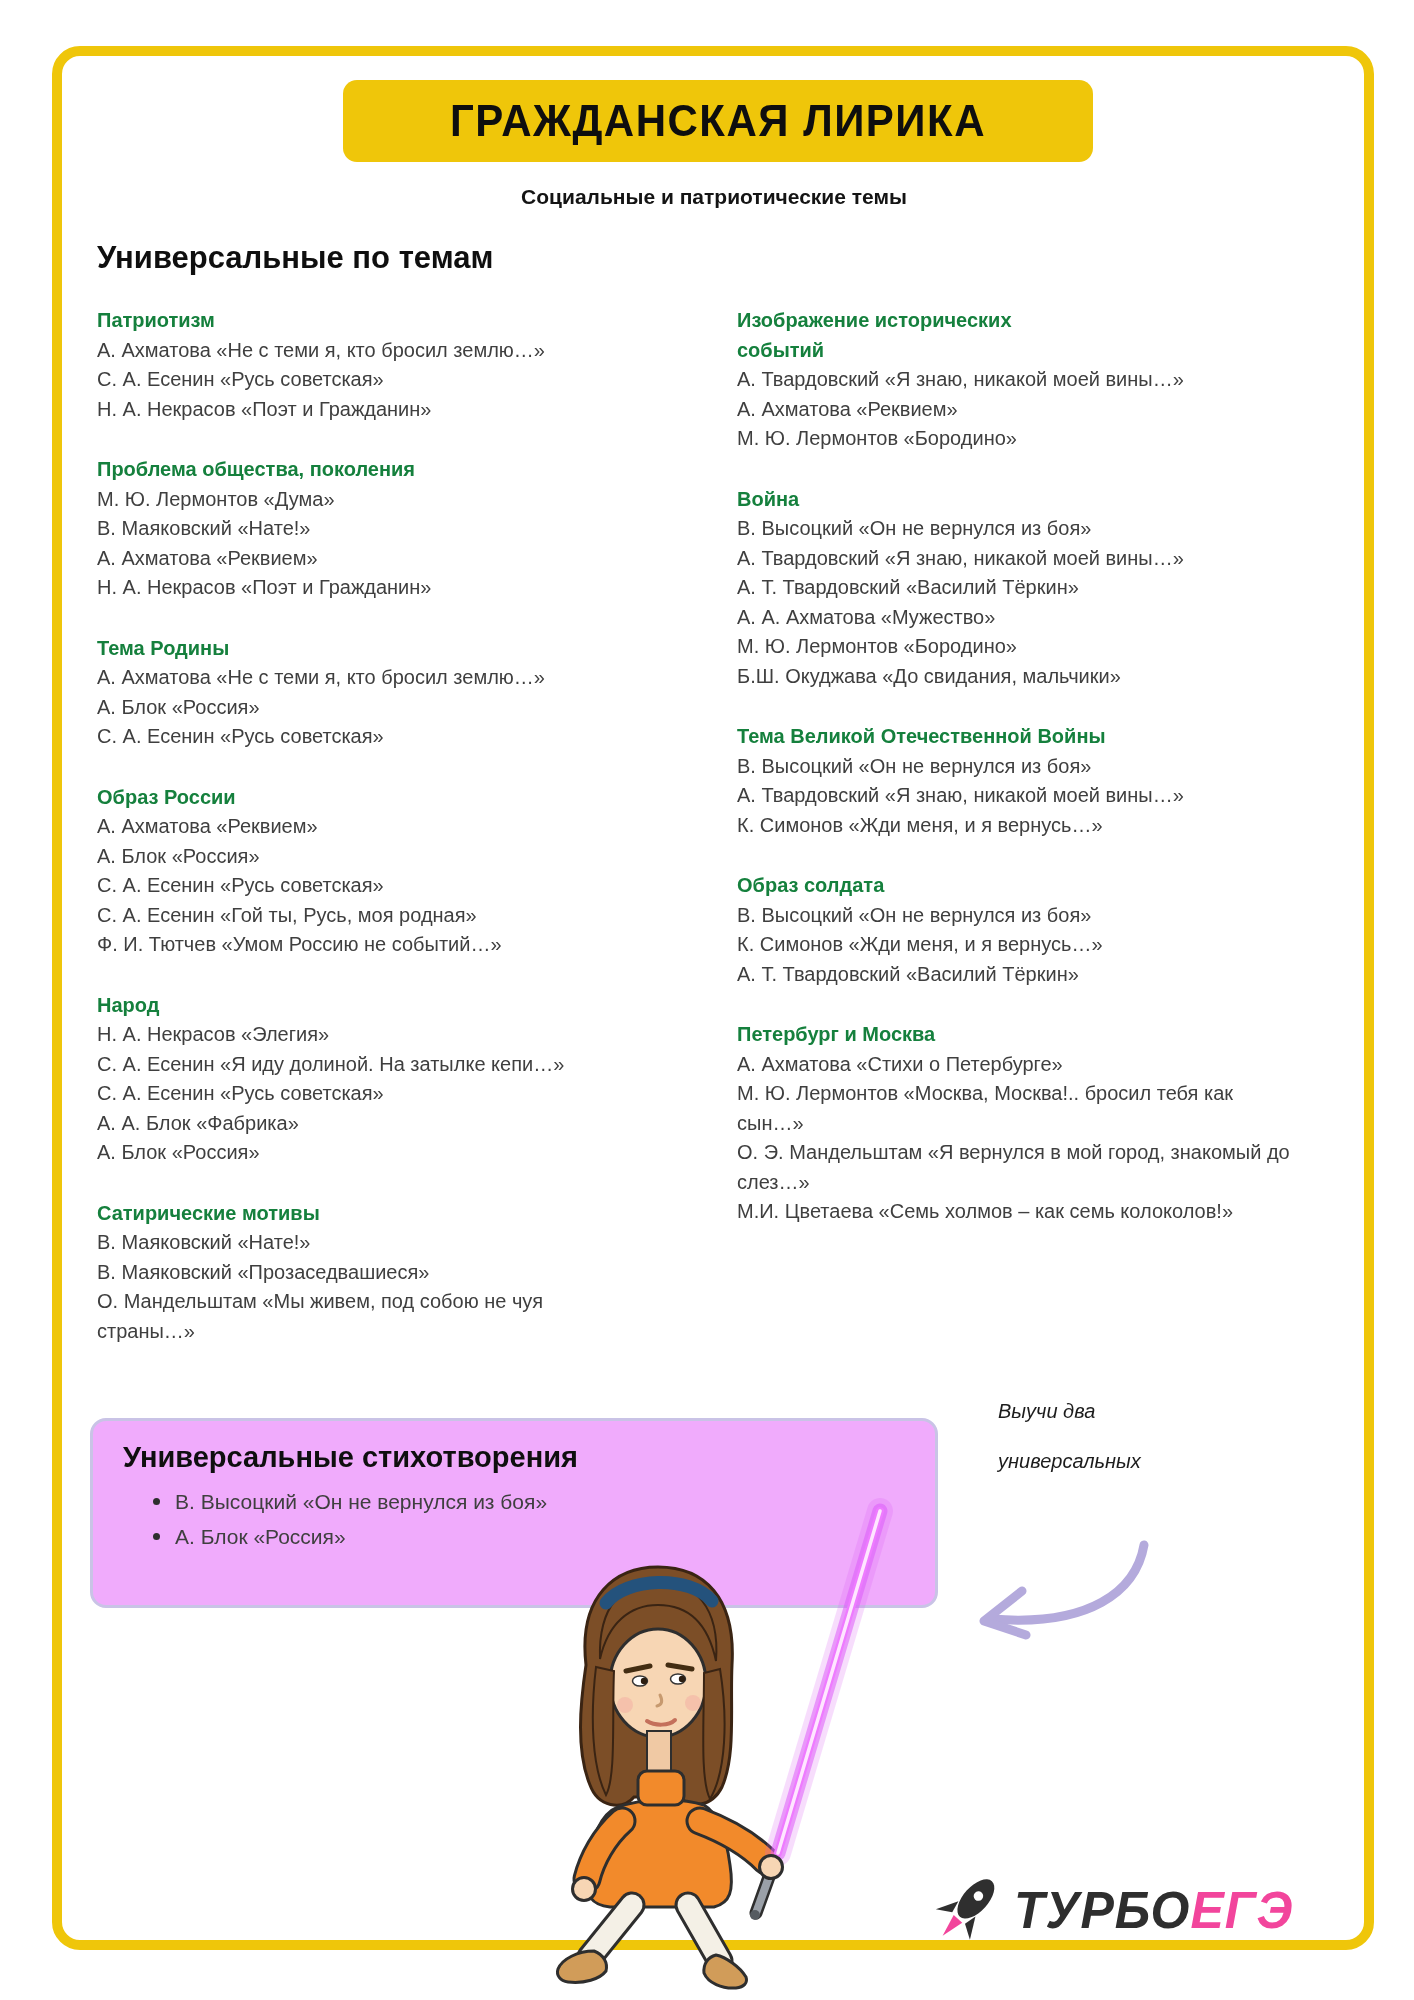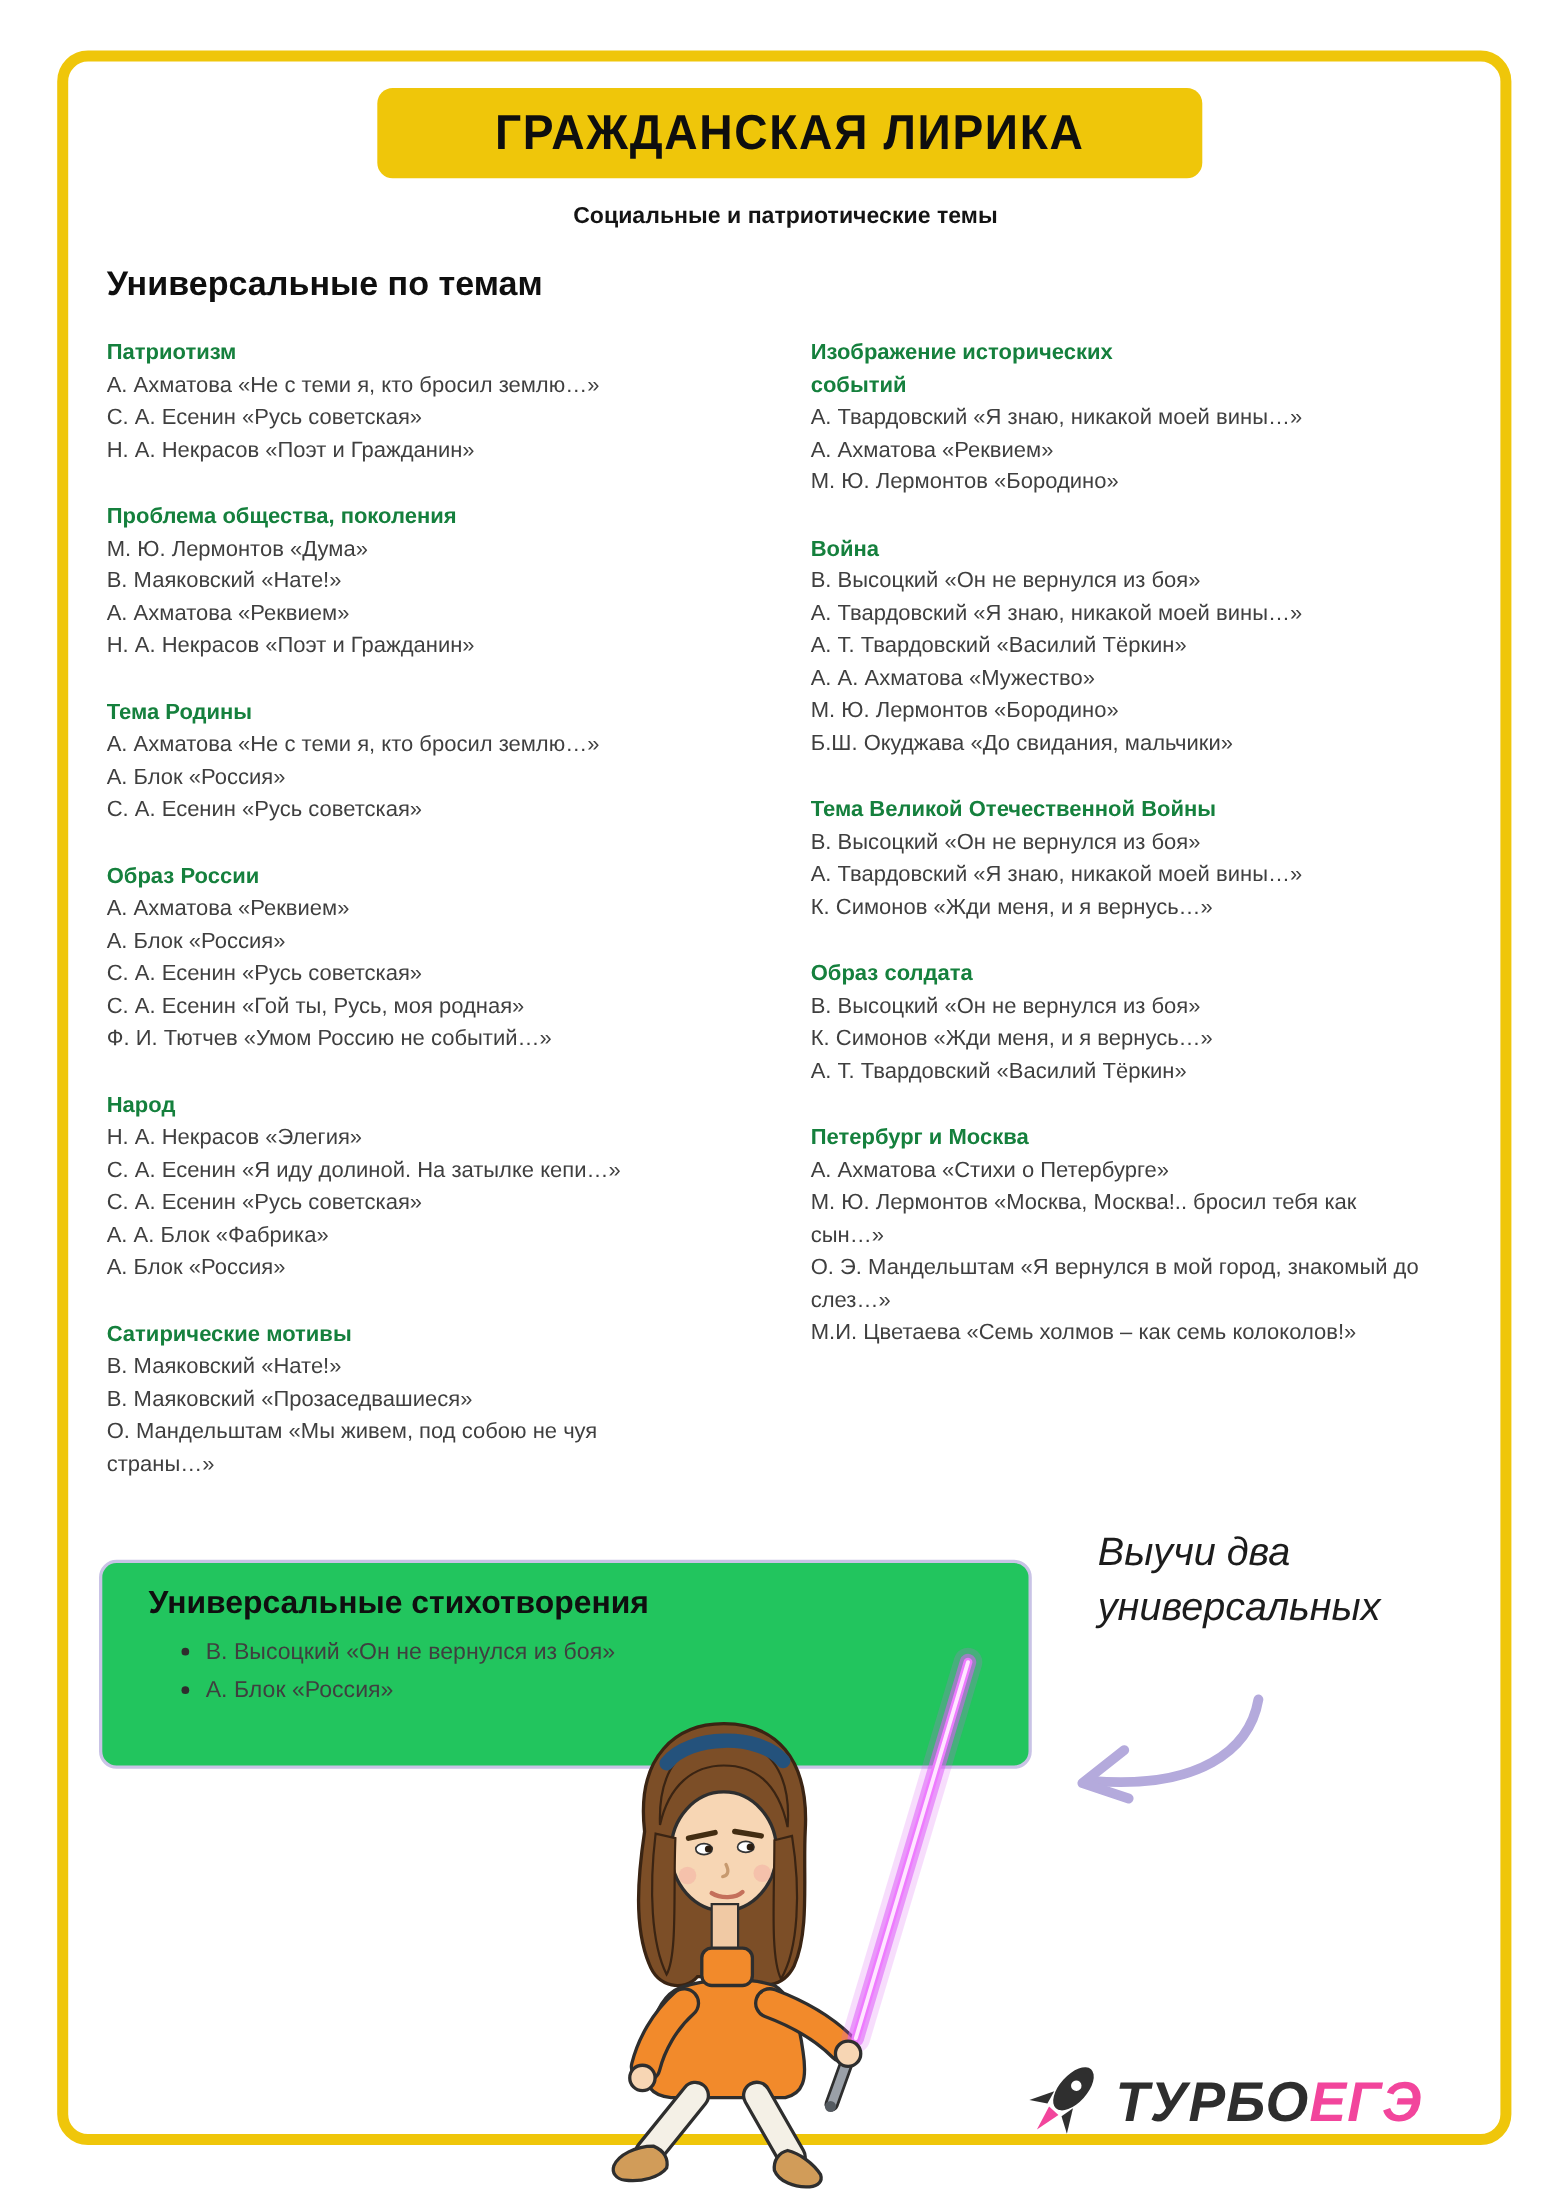--- a/index.html
+++ b/index.html
@@ -34,39 +34,38 @@
     position:absolute; top:306px;
     font-size:20px; line-height:29.5px; color:#3F3F3F;
   }
   .col-left  { left:97px;  width:525px; }
   .col-right { left:737px; width:566px; }
   .section { margin:0 0 31px 0; }
   .section-title { font-weight:700; color:#15803d; white-space:pre-line; }
   .section-items { margin:0; padding:0; list-style:none; }
   .ubox {
     position:absolute; left:90px; top:1418px; width:848px; height:190px;
-    border:3px solid #C9C3E6; border-radius:16px; background:#22c55e;
+    border:3px solid #C9C3E6; border-radius:16px; background:#f0abfc;
     box-sizing:border-box;
-    padding-left:12px;
   }
   .ubox-title {
     margin:20px 0 16px 30px; font-size:29px; font-weight:800; color:#0f0f0f;
   }
   .ubox-list {
     margin:0 0 0 58px; padding:0; list-style:none;
     font-size:21px; color:#3F3F3F;
   }
   .ubox-list li { position:relative; padding-left:24px; margin-bottom:11px; }
   .ubox-list li::before {
     content:""; position:absolute; left:2px; top:8px;
     width:7px; height:7px; border-radius:50%; background:#2e2e2e;
   }
   .note {
     position:absolute; left:998px; top:1386px; width:280px;
-    font-size:36px; line-height:50px; font-style:italic; color:#1c1c1c;
+    font-size:20px; line-height:50px; font-style:italic; color:#1c1c1c;
   }
   .note span { display:block; }
   .arrow-svg { position:absolute; left:940px; top:1535px; }
   .girl-svg  { position:absolute; left:420px; top:1455px; }
   .logo {
     position:absolute; left:922px; top:1866px; height:90px;
     display:flex; align-items:center;
   }
   .logo-text {
     font-size:50px; font-weight:800; font-style:italic; letter-spacing:1px;

